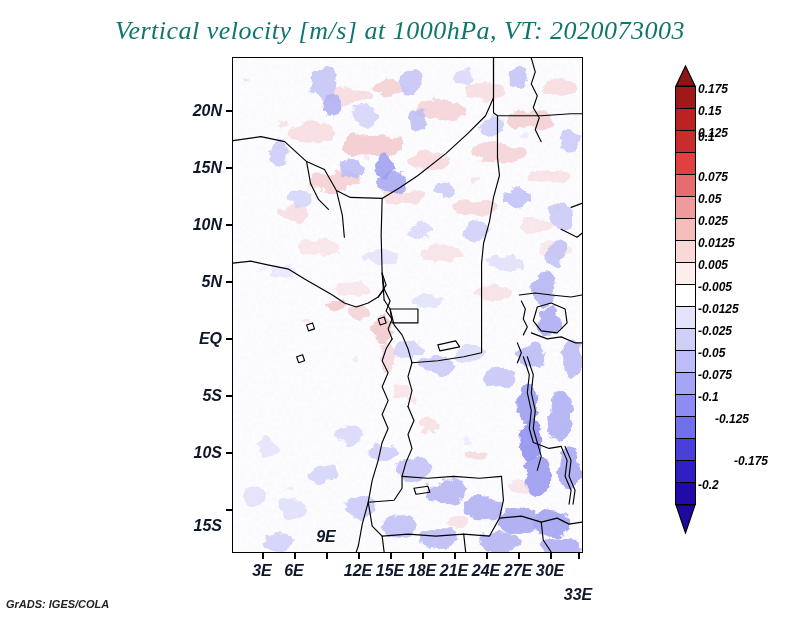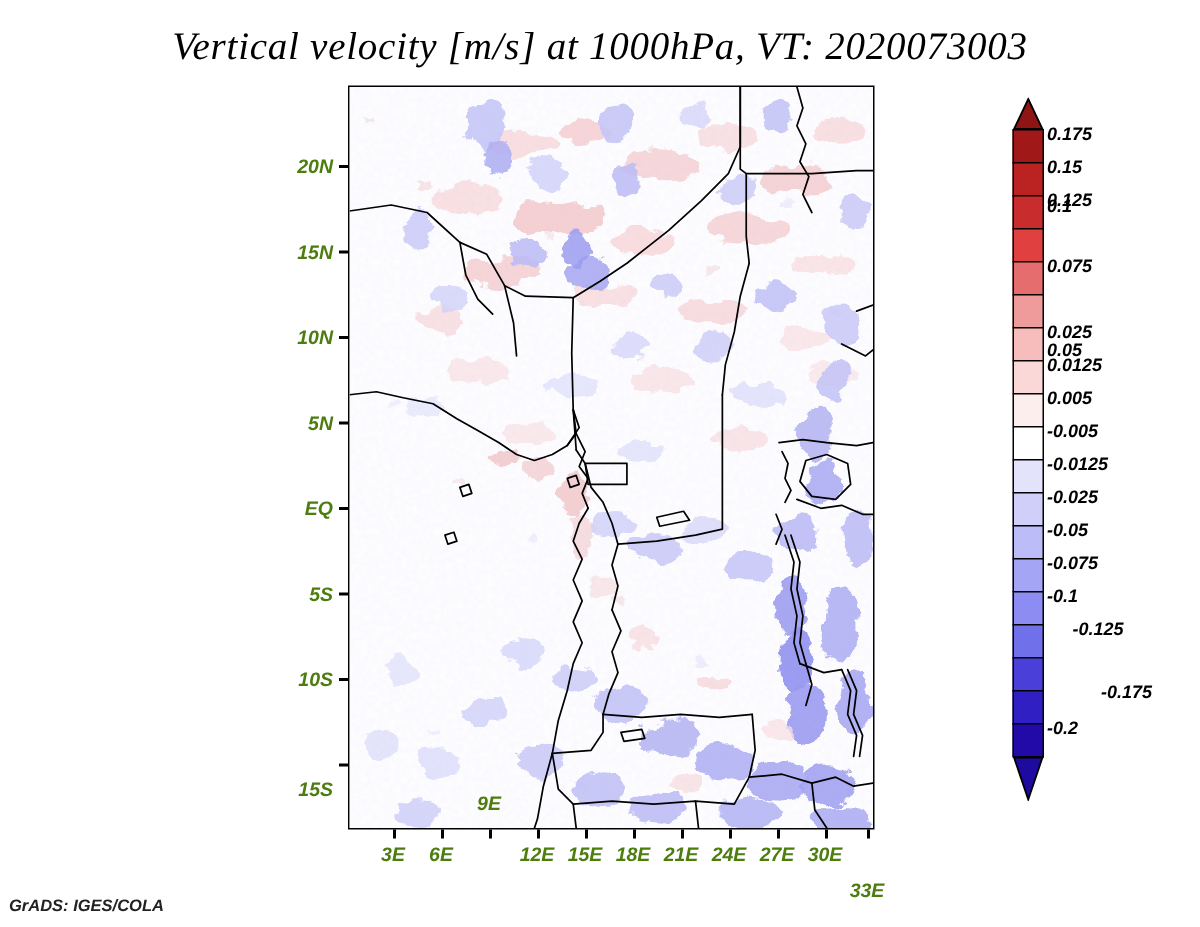--- a/index.html
+++ b/index.html
@@ -18,21 +18,21 @@
   
   #plot-title {
     position: absolute;
     left: 0;
     top: 16px;
     width: 800px;
     text-align: center;
     font-family: "Liberation Serif", serif;
     font-style: italic;
     font-size: 26px;
-    color: #000000;
+    color: #0f766e;
     letter-spacing: 0.5px;
     white-space: nowrap;
   }
 
   
   #map-panel {
     position: absolute;
     left: 232px;
     top: 57px;
     width: 351px;
@@ -54,22 +54,22 @@
     width: 100%;
     height: 100%;
   }
 
   
   .axis-label {
     position: absolute;
     font-family: "Liberation Sans", sans-serif;
     font-weight: bold;
     font-style: italic;
-    font-size: 13px;
-    color: #4d7c0f;
+    font-size: 16px;
+    color: #0f172a;
     white-space: nowrap;
   }
   .ylabel {
     text-align: right;
     transform: translateY(-50%);
   }
   .xlabel {
     text-align: right;
     transform: translateX(-50%);
   }
@@ -439,21 +439,21 @@
 
   <svg class="cb-arrow" style="top:439px; height:30px;" viewBox="0 0 21 30" preserveAspectRatio="none">
     <polygon points="1,1 20,1 10.5,29" fill="#1e0a9e" stroke="#000000" stroke-width="1.2"></polygon>
   </svg>
 
   <div class="cb-label" style="top:24px;">0.175</div>
   <div class="cb-label" style="top:46px;">0.15</div>
   <div class="cb-label" style="top:68px;">0.125</div>
   <div class="cb-label" style="top:72px;">0.1</div>
   <div class="cb-label" style="top:112px;">0.075</div>
-  <div class="cb-label" style="top:134px;margin-top:34px;">0.05</div>
+  <div class="cb-label" style="top:134px;">0.05</div>
   <div class="cb-label" style="top:156px;">0.025</div>
   <div class="cb-label" style="top:178px;">0.0125</div>
   <div class="cb-label" style="top:200px;">0.005</div>
   <div class="cb-label" style="top:222px;">-0.005</div>
   <div class="cb-label" style="top:244px;">-0.0125</div>
   <div class="cb-label" style="top:266px;">-0.025</div>
   <div class="cb-label" style="top:288px;">-0.05</div>
   <div class="cb-label" style="top:310px;">-0.075</div>
   <div class="cb-label" style="top:332px;">-0.1</div>
   <div class="cb-label" style="top:354px;margin-left:17px;">-0.125</div>

